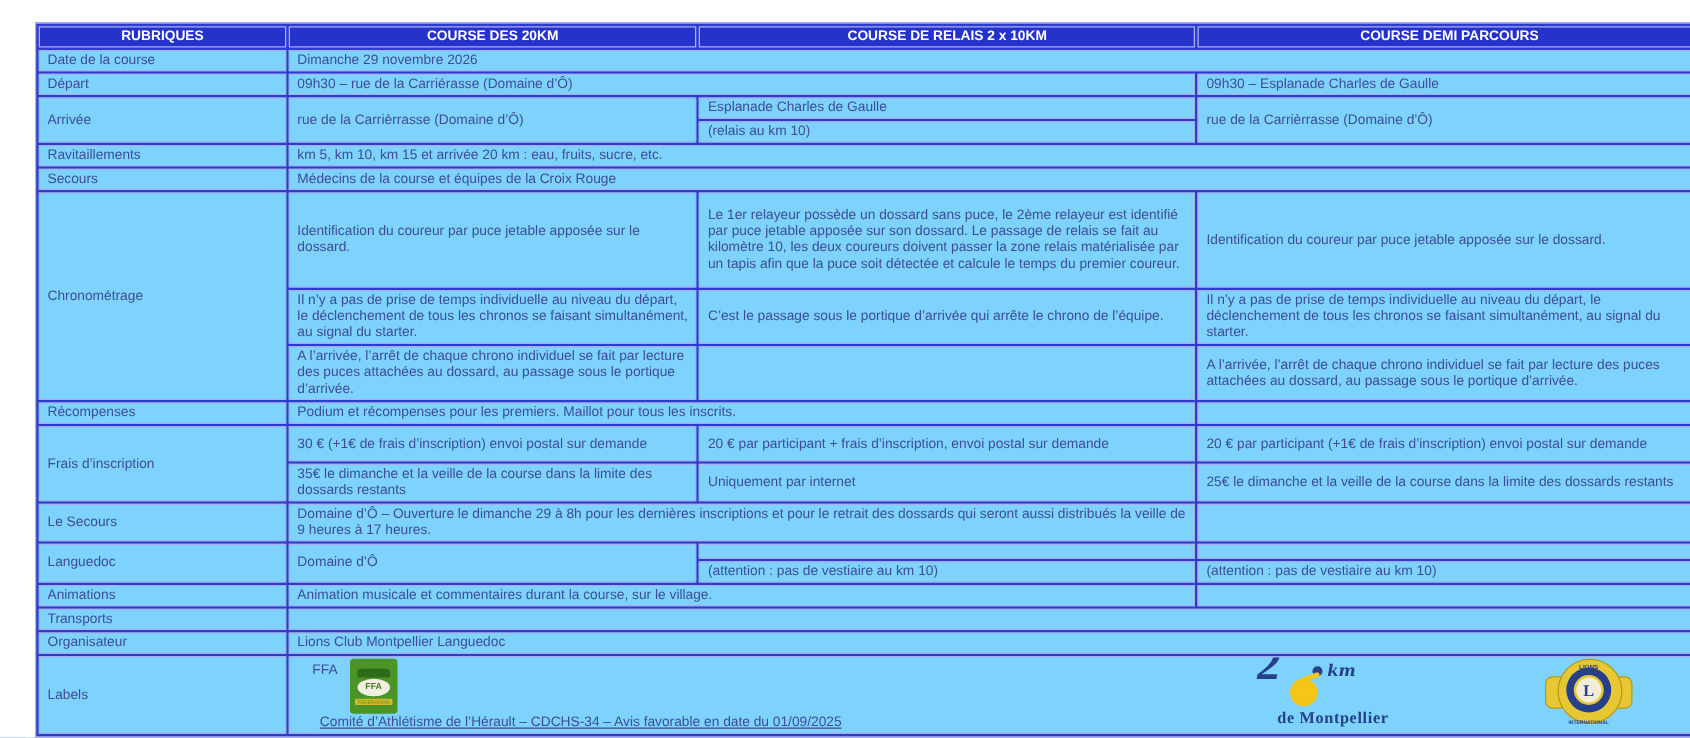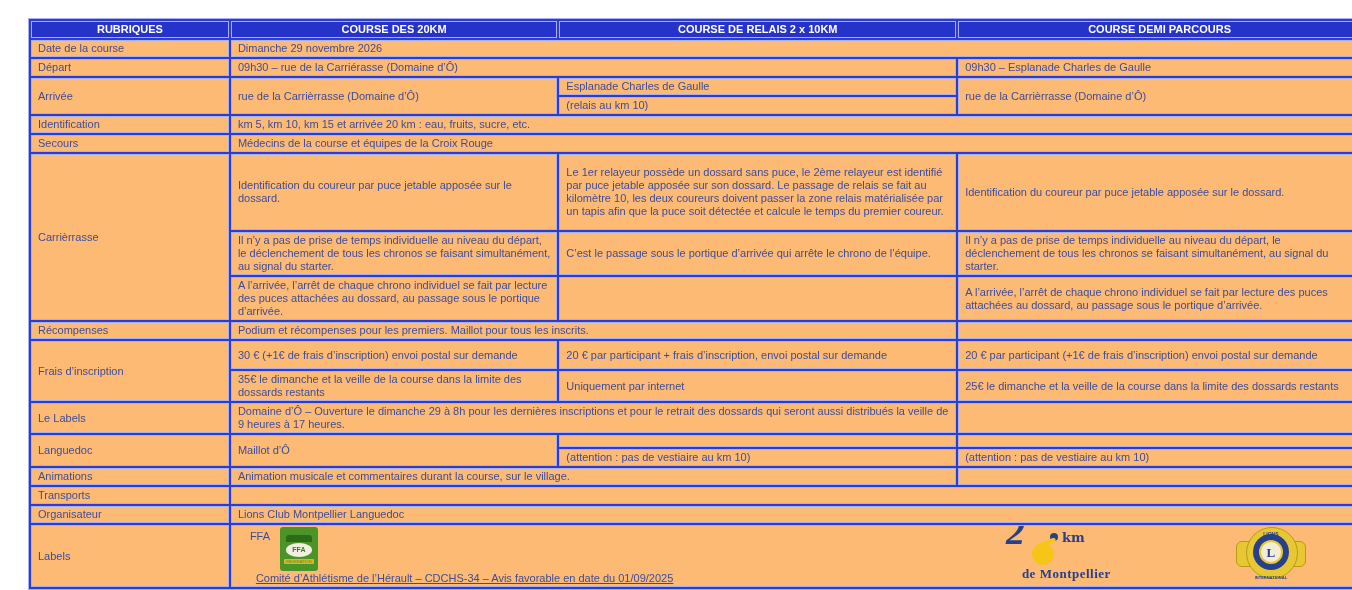--- a/index.html
+++ b/index.html
@@ -1,20 +1,20 @@
 <!DOCTYPE html>
 <html><head>
 <meta charset="utf-8">
 <style>
   html,body{margin:0;padding:0;background:#ffffff;}
   .page{width:1352px;height:590px;background:#ffffff;box-sizing:border-box;padding:18px 8px 0 8px;
         font-family:"Liberation Sans","DejaVu Sans",sans-serif;margin-left:20px;}
   table.grid{border-collapse:separate;border-spacing:2px;background:#2d3ccd;border:1px solid #a9b0ef;
              table-layout:fixed;width:1336px;}
-  td{background:#fdba74;border:1px solid #a9b0ef;box-sizing:border-box;
+  td{background:#7dd3fc;border:1px solid #a9b0ef;box-sizing:border-box;
      font-size:11px;line-height:13px;color:#3e4c9a;padding:1px 6px;vertical-align:middle;
      overflow:hidden;}
   td.hd{background:#2633cb;color:#ffffff;font-weight:bold;text-align:center;font-size:11px;}
   td.lbl{text-align:left;}
   td.ctr{}
   .u{text-decoration:underline;}
   
   .labels-inner{position:relative;height:58px;}
   .ffa-caption{position:absolute;left:12px;top:3px;}
   .ffa-logo{position:absolute;left:42px;top:0px;width:38px;height:44px;background:#4a9428;
@@ -27,21 +27,21 @@
   .comite{position:absolute;left:18px;top:45px;white-space:nowrap;}
   
   .logo20{position:absolute;left:768px;top:4px;width:130px;height:52px;color:#27408b;}
   .logo20 .two{position:absolute;left:0;top:-6px;font-size:38px;font-style:italic;font-weight:bold;
                font-family:"Liberation Serif","DejaVu Serif",serif;}
   .logo20 .wheel{position:absolute;left:26px;top:12px;width:22px;height:22px;border-radius:50%;
                  background:#f5c518;}
   .logo20 .head{position:absolute;left:44px;top:2px;width:8px;height:8px;border-radius:50%;background:#27408b;}
   .logo20 .arm{position:absolute;left:34px;top:9px;width:16px;height:4px;background:#f5c518;
                transform:rotate(-20deg);border-radius:2px;}
-  .logo20 .km{position:absolute;left:56px;top:0px;font-size:13px;font-weight:bold;
+  .logo20 .km{position:absolute;left:56px;top:0px;font-size:13px;font-style:italic;font-weight:bold;
               font-family:"DejaVu Serif","Liberation Serif",serif;text-align:right;}
   .logo20 .city{position:absolute;left:16px;top:36px;font-size:13px;font-weight:bold;letter-spacing:0.5px;
                 font-family:"Liberation Serif","DejaVu Serif",serif;}
   
   .lions{position:absolute;left:998px;top:0px;width:70px;height:52px;}
   .lions .wingL,.lions .wingR{position:absolute;top:14px;width:12px;height:24px;background:#e8c832;border:1px solid #b89a1a;}
   .lions .wingL{left:0;border-radius:6px 0 0 6px;}
   .lions .wingR{right:0;border-radius:0 6px 6px 0;}
   .lions .outer{position:absolute;left:10px;top:0;width:50px;height:50px;border-radius:50%;background:#e8c832;
                 border:1px solid #b89a1a;}
@@ -87,31 +87,31 @@
       <td class="lbl" rowspan="2">Arrivée</td>
       <td rowspan="2">rue de la Carrièrrasse (Domaine d’Ô)</td>
       <td>Esplanade Charles de Gaulle</td>
       <td rowspan="2">rue de la Carrièrrasse (Domaine d’Ô)</td>
     </tr>
     <tr style="height:13px">
       <td>(relais au km 10)</td>
     </tr>
 
     <tr style="height:14px">
-      <td class="lbl">Identification</td>
+      <td class="lbl">Ravitaillements</td>
       <td class="ctr" colspan="3">km 5, km 10, km 15 et arrivée 20 km : eau, fruits, sucre, etc.</td>
     </tr>
 
     <tr style="height:13px">
       <td class="lbl">Secours</td>
       <td class="ctr" colspan="3">Médecins de la course et équipes de la Croix Rouge</td>
     </tr>
 
     <tr style="height:76px">
-      <td class="lbl" rowspan="3">Carrièrrasse</td>
+      <td class="lbl" rowspan="3">Chronométrage</td>
       <td>Identification du coureur par puce jetable apposée sur le dossard.</td>
       <td>Le 1er relayeur possède un dossard sans puce, le 2ème relayeur est identifié par puce jetable apposée sur son dossard. Le passage de relais se fait au kilomètre 10, les deux coureurs doivent passer la zone relais matérialisée par un tapis afin que la puce soit détectée et calcule le temps du premier coureur.</td>
       <td>Identification du coureur par puce jetable apposée sur le dossard.</td>
     </tr>
     <tr style="height:42px">
       <td>Il n’y a pas de prise de temps individuelle au niveau du départ, le déclenchement de tous les chronos se faisant simultanément, au signal du starter.</td>
       <td>C’est le passage sous le portique d’arrivée qui arrête le chrono de l’équipe.</td>
       <td>Il n’y a pas de prise de temps individuelle au niveau du départ, le déclenchement de tous les chronos se faisant simultanément, au signal du starter.</td>
     </tr>
     <tr style="height:38px">
@@ -132,28 +132,28 @@
       <td>20 € par participant + frais d’inscription, envoi postal sur demande</td>
       <td>20 € par participant (+1€ de frais d’inscription) envoi postal sur demande</td>
     </tr>
     <tr style="height:28px">
       <td>35€ le dimanche et la veille de la course dans la limite des dossards restants</td>
       <td>Uniquement par internet</td>
       <td>25€ le dimanche et la veille de la course dans la limite des dossards restants</td>
     </tr>
 
     <tr style="height:28px">
-      <td class="lbl">Le Labels</td>
+      <td class="lbl">Le Secours</td>
       <td colspan="2">Domaine d’Ô – Ouverture le dimanche 29 à 8h pour les dernières inscriptions et pour le retrait des dossards qui seront aussi distribués la veille de 9 heures à 17 heures.</td>
       <td></td>
     </tr>
 
     <tr style="height:12px">
       <td class="lbl" rowspan="2">Languedoc</td>
-      <td rowspan="2">Maillot d’Ô</td>
+      <td rowspan="2">Domaine d’Ô</td>
       <td></td>
       <td></td>
     </tr>
     <tr style="height:13px">
       <td>(attention : pas de vestiaire au km 10)</td>
       <td>(attention : pas de vestiaire au km 10)</td>
     </tr>
 
     <tr style="height:13px">
       <td class="lbl">Animations</td>

